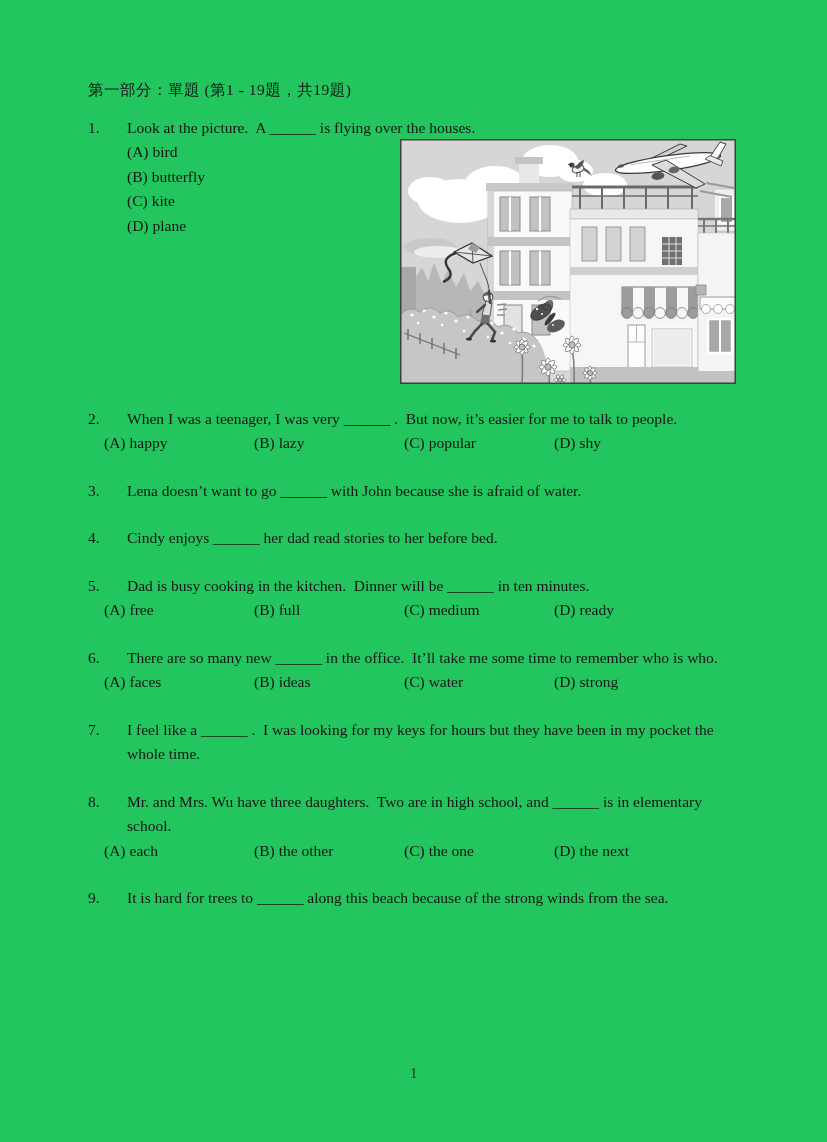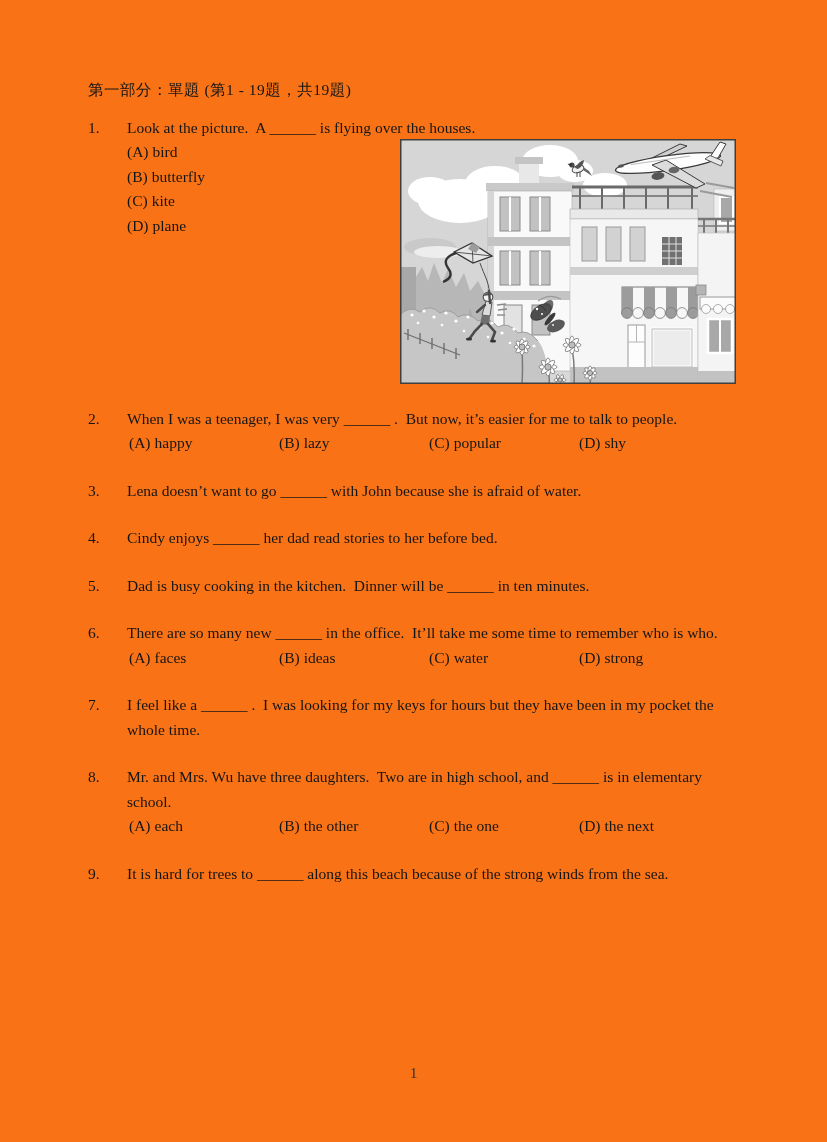--- a/index.html
+++ b/index.html
@@ -1,20 +1,20 @@
 <!DOCTYPE html>
 <html><head>
 <meta charset="utf-8">
 <style>
   html,body { margin:0; padding:0; background:#ffffff; }
   .page {
     position: relative;
     width: 827px;
     height: 1142px;
-    background: #f97316;
+    background: #22c55e;
     font-family: "Liberation Serif", serif;
     font-size: 15.5px;
     line-height: 24.5px;
     color: #151515;
     overflow: hidden;
   }
   .content {
     position: absolute;
     left: 88px;
     top: 78px;
@@ -23,21 +23,21 @@
   .section-header {
     margin-bottom: 13px;
     letter-spacing: 0.5px;
   }
   .question { margin-bottom: 23px; position: relative; }
   .q1 { min-height: 268px; }
   .q-line { display: flex; }
   .q-num { width: 39px; flex: 0 0 39px; }
   .q-text { width: 612px; white-space: pre-wrap; }
   .opts-col .opt { margin-left: 39px; }
-  .opts-row { display: flex; margin-left: 41px; }
+  .opts-row { display: flex; margin-left: 16px; }
   .opts-row .opt { width: 150px; flex: 0 0 150px; }
   .opt-label { margin-right: 4px; }
   .illustration {
     position: absolute;
     left: 312px;
     top: 23px;
     width: 336px;
     height: 245px;
   }
   .page-number {
@@ -374,20 +374,26 @@
         <span class="q-num">4.</span>
         <span class="q-text">Cindy enjoys ______ her dad read stories to her before bed.</span>
       </div>
     </div>
 
     <div class="question">
       <div class="q-line">
         <span class="q-num">5.</span>
         <span class="q-text">Dad is busy cooking in the kitchen.  Dinner will be ______ in ten minutes.</span>
       </div>
+      <div class="opts-row">
+        <div class="opt"><span class="opt-label">(A)</span><span class="opt-text">free</span></div>
+        <div class="opt"><span class="opt-label">(B)</span><span class="opt-text">full</span></div>
+        <div class="opt"><span class="opt-label">(C)</span><span class="opt-text">medium</span></div>
+        <div class="opt"><span class="opt-label">(D)</span><span class="opt-text">ready</span></div>
+      </div>
     </div>
 
     <div class="question">
       <div class="q-line">
         <span class="q-num">6.</span>
         <span class="q-text">There are so many new ______ in the office.  It’ll take me some time to remember who is who.</span>
       </div>
       <div class="opts-row">
         <div class="opt"><span class="opt-label">(A)</span><span class="opt-text">faces</span></div>
         <div class="opt"><span class="opt-label">(B)</span><span class="opt-text">ideas</span></div>

